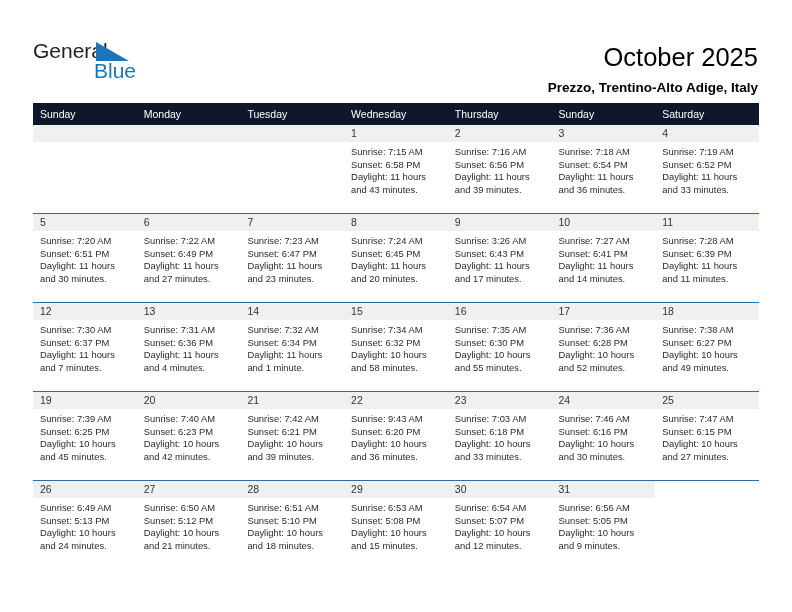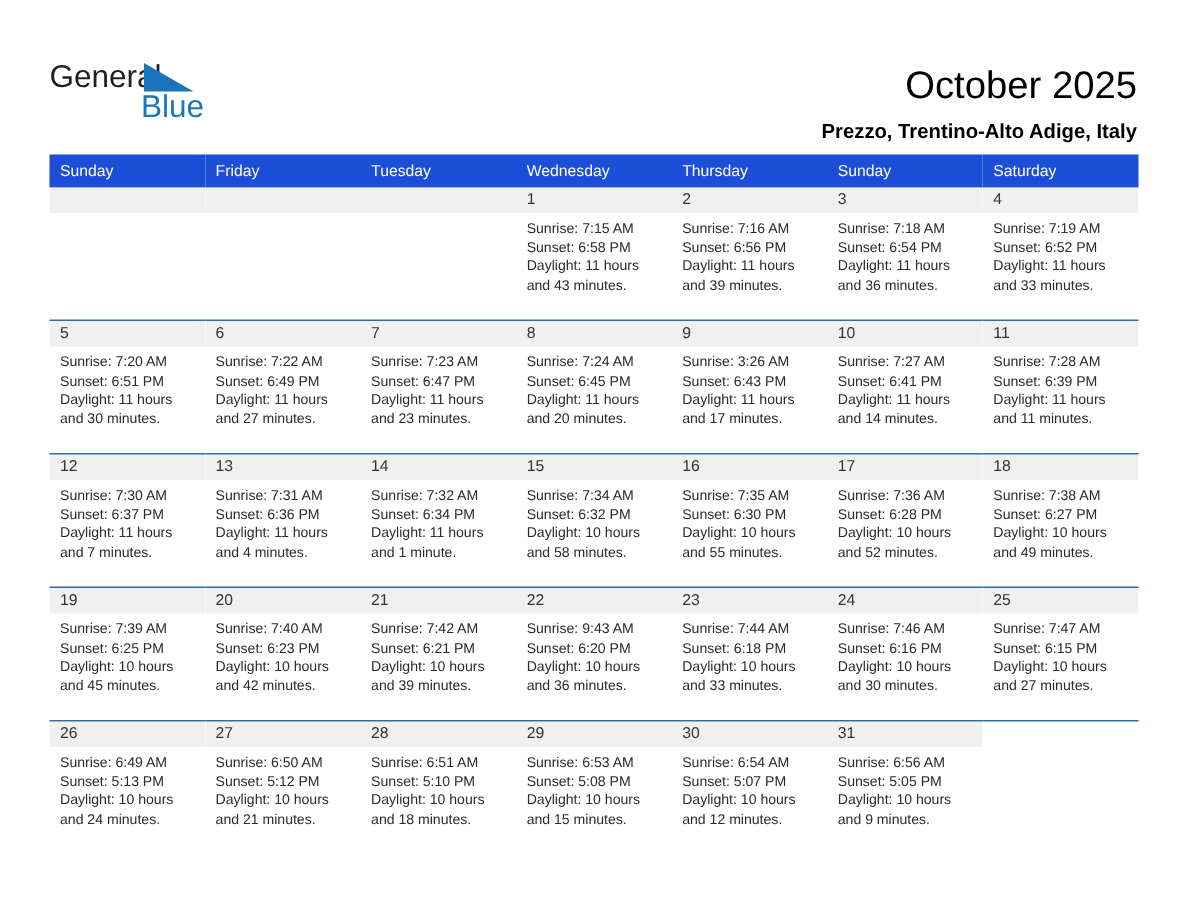--- a/index.html
+++ b/index.html
@@ -67,21 +67,21 @@
     position: absolute;
     left: 33px;
     top: 103px;
     width: 726px;
     border-collapse: collapse;
     table-layout: fixed;
   }
   .calendar col { width: 103.71px; }
 
   thead th {
-    background: #1d4ed8;
+    background: #0f172a;
     color: #ffffff;
     font-size: 10.5px;
     font-weight: normal;
     text-align: left;
     padding: 5px 0 5px 7px;
     height: 12px;
     vertical-align: middle;
     border: none;
   }
 
@@ -143,21 +143,21 @@
         <col>
         <col>
         <col>
         <col>
         <col>
         <col>
     </colgroup>
     <thead>
       <tr>
         <th>Sunday</th>
-        <th>Friday</th>
+        <th>Monday</th>
         <th>Tuesday</th>
         <th>Wednesday</th>
         <th>Thursday</th>
         <th>Sunday</th>
         <th>Saturday</th>
       </tr>
     </thead>
     <tbody id="calendar-body">
         <tr>
           <td>
@@ -369,21 +369,21 @@
             <div class="cellbody">
               <div>Sunrise: 9:43 AM</div>
               <div>Sunset: 6:20 PM</div>
               <div>Daylight: 10 hours</div>
               <div>and 36 minutes.</div>
             </div>
           </td>
           <td>
             <div class="daynum-band">23</div>
             <div class="cellbody">
-              <div>Sunrise: 7:44 AM</div>
+              <div>Sunrise: 7:03 AM</div>
               <div>Sunset: 6:18 PM</div>
               <div>Daylight: 10 hours</div>
               <div>and 33 minutes.</div>
             </div>
           </td>
           <td>
             <div class="daynum-band">24</div>
             <div class="cellbody">
               <div>Sunrise: 7:46 AM</div>
               <div>Sunset: 6:16 PM</div>

